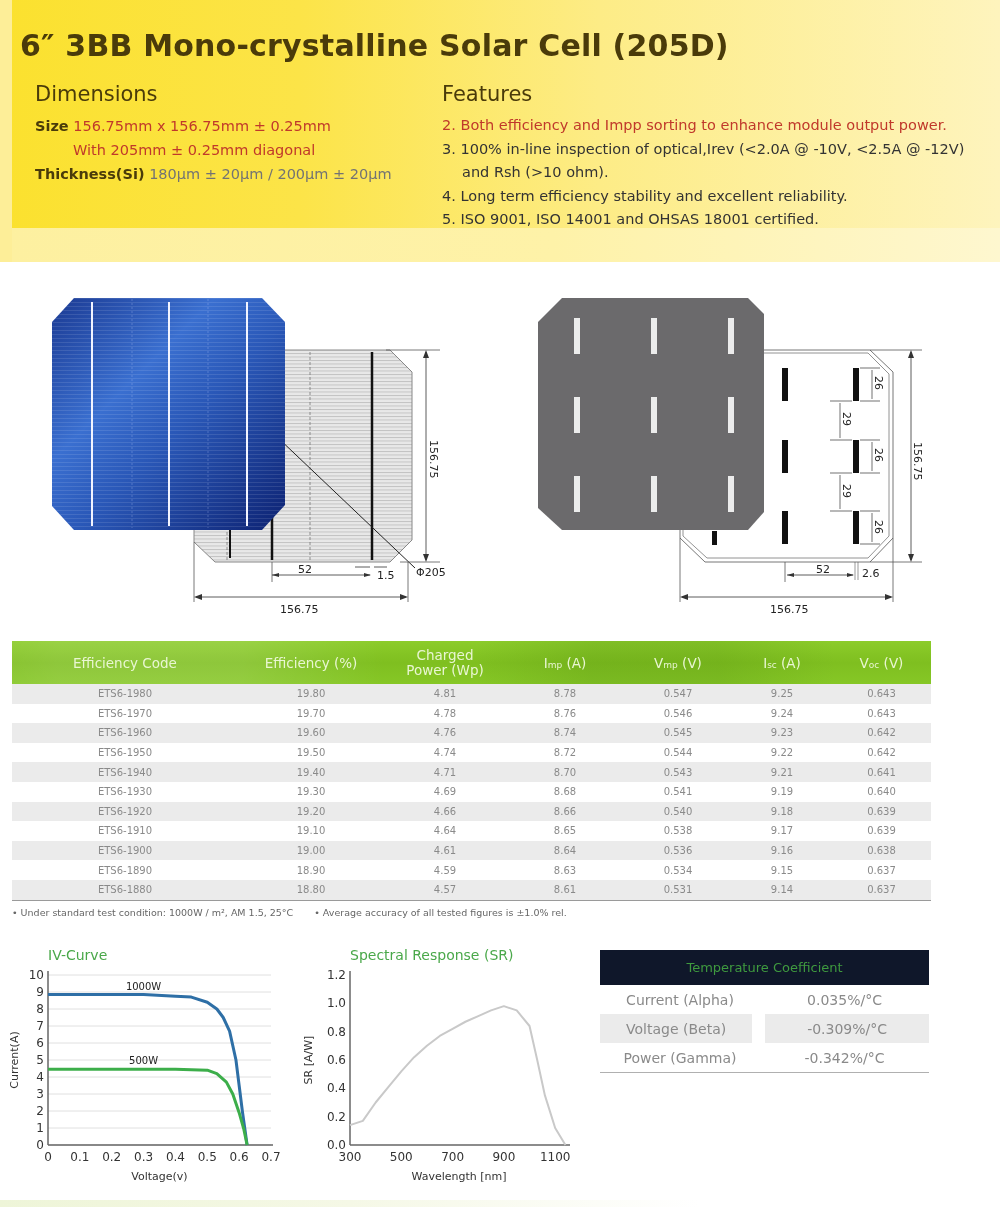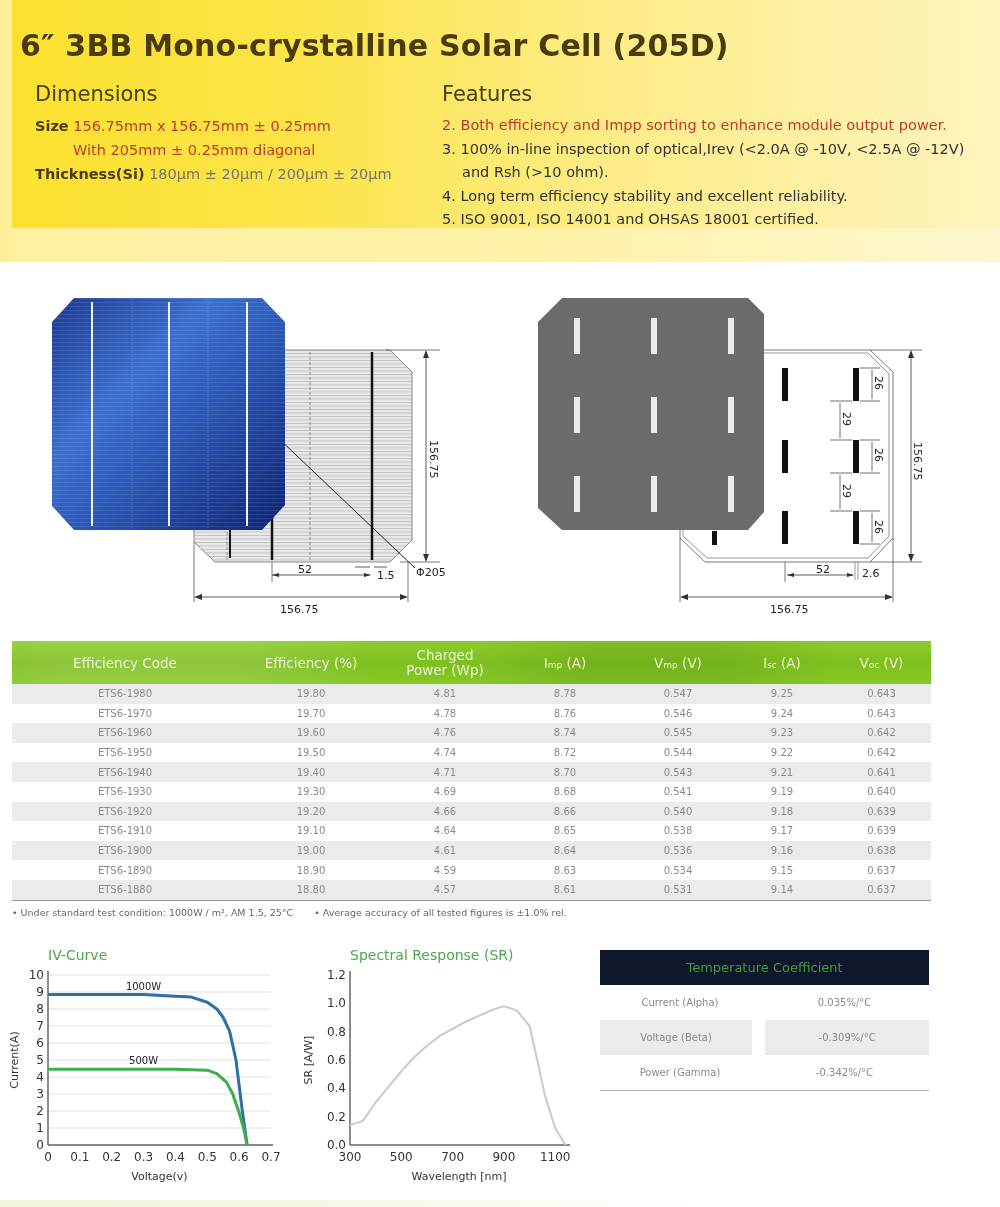--- a/index.html
+++ b/index.html
@@ -59,21 +59,21 @@
   .notes span + span { margin-left: 18px; }
 
   
   .chart { position: absolute; top: 945px; }
   .chart-title { position: absolute; font-size: 14px; color: #4aa84a; white-space: nowrap; }
   .chart svg text { font-family: "DejaVu Sans", sans-serif; }
 
   
   .tc { position: absolute; left: 600px; top: 950px; width: 329px; }
   .tc-head { height: 35px; background: #0f172a; color: #3f9a3f; font-size: 13px; display:flex; align-items:center; justify-content:center; }
-  .tc-row { height: 35px; display: flex; font-size: 10px; color: #8a8a8a; }
+  .tc-row { height: 29px; display: flex; font-size: 14px; color: #8a8a8a; }
   .tc-row div { display:flex; align-items:center; justify-content:center; }
   .tc-row .k { width: 160px; }
   .tc-row .v { width: 169px; }
   .tc-row.shade .k { background: #ebebeb; margin-right: 13px; width: 157px; }
   .tc-row.shade .v { background: #ebebeb; }
   .tc-body { border-bottom: 1.5px solid #b0b0b0; }
 
   .bottom-band { position:absolute; left:0; top:1200px; width:700px; height:7px; background: linear-gradient(90deg,#eef5d8,#f5f8e6,#ffffff); }
 </style>
 </head>

